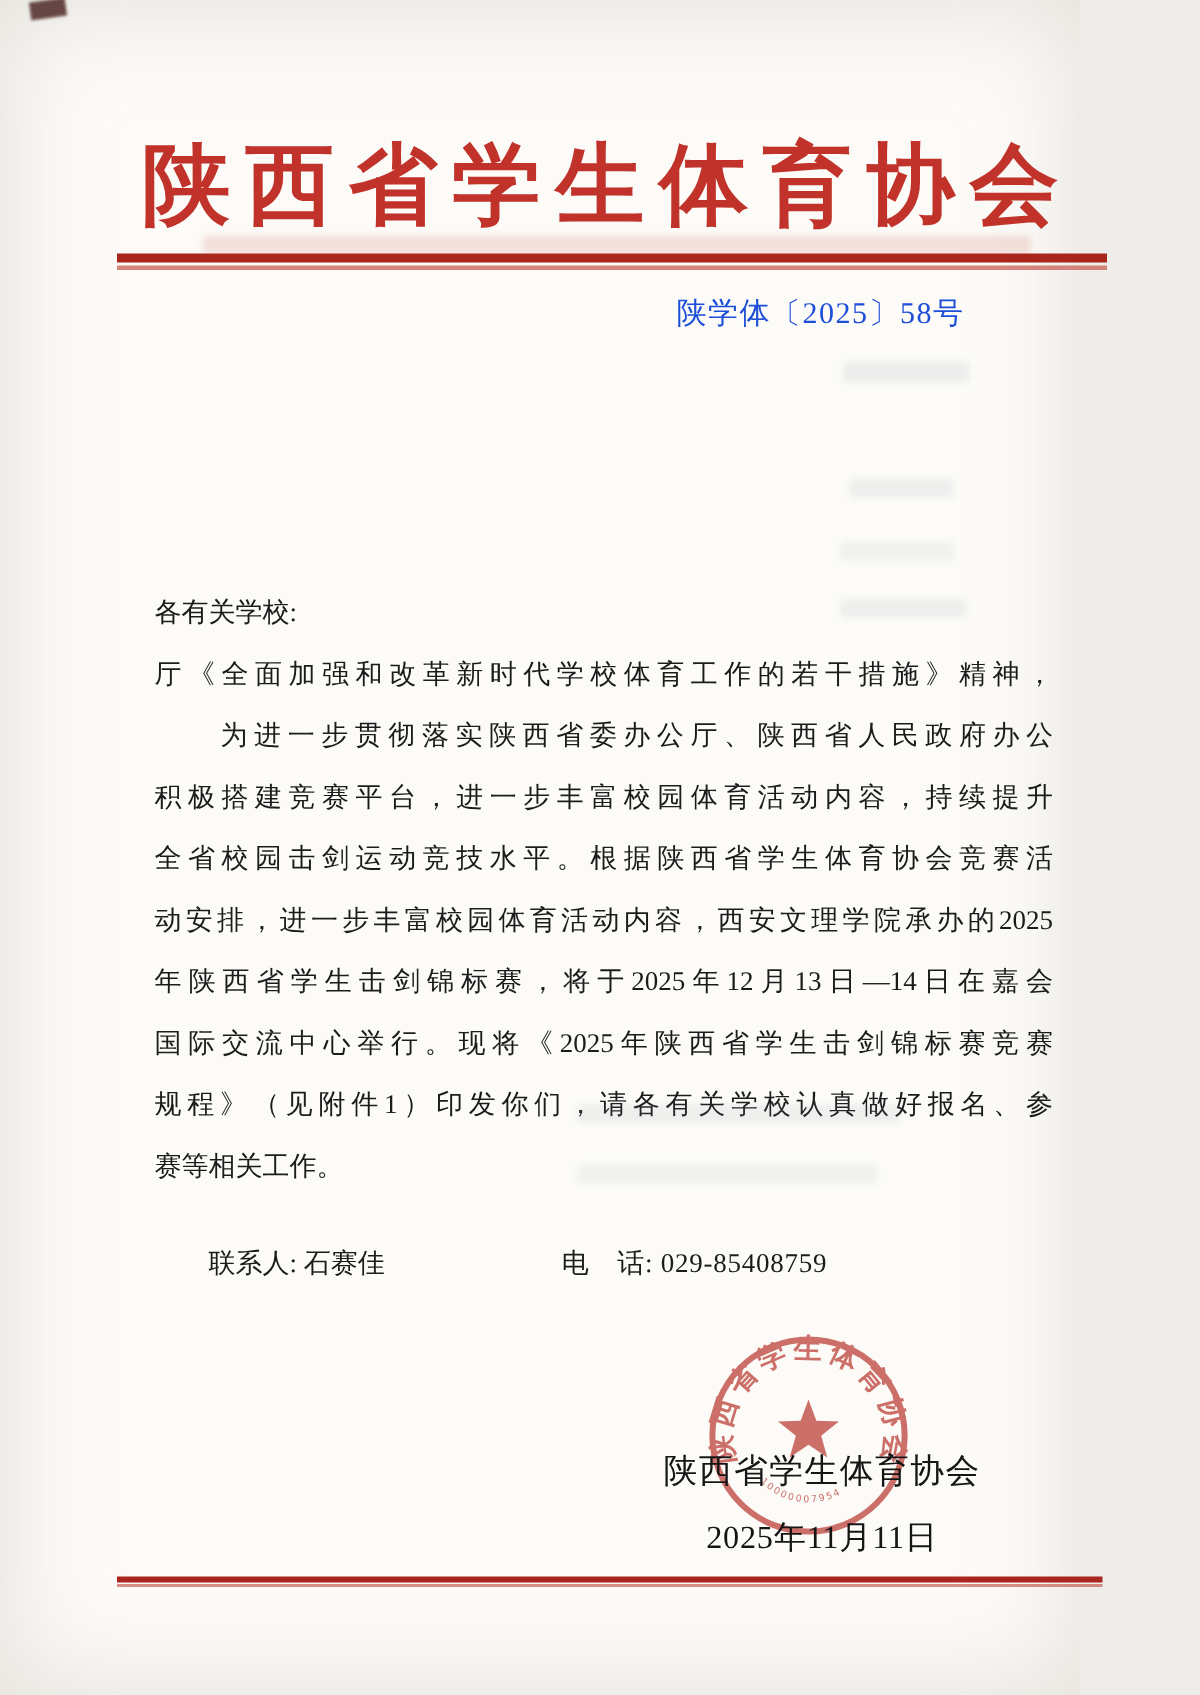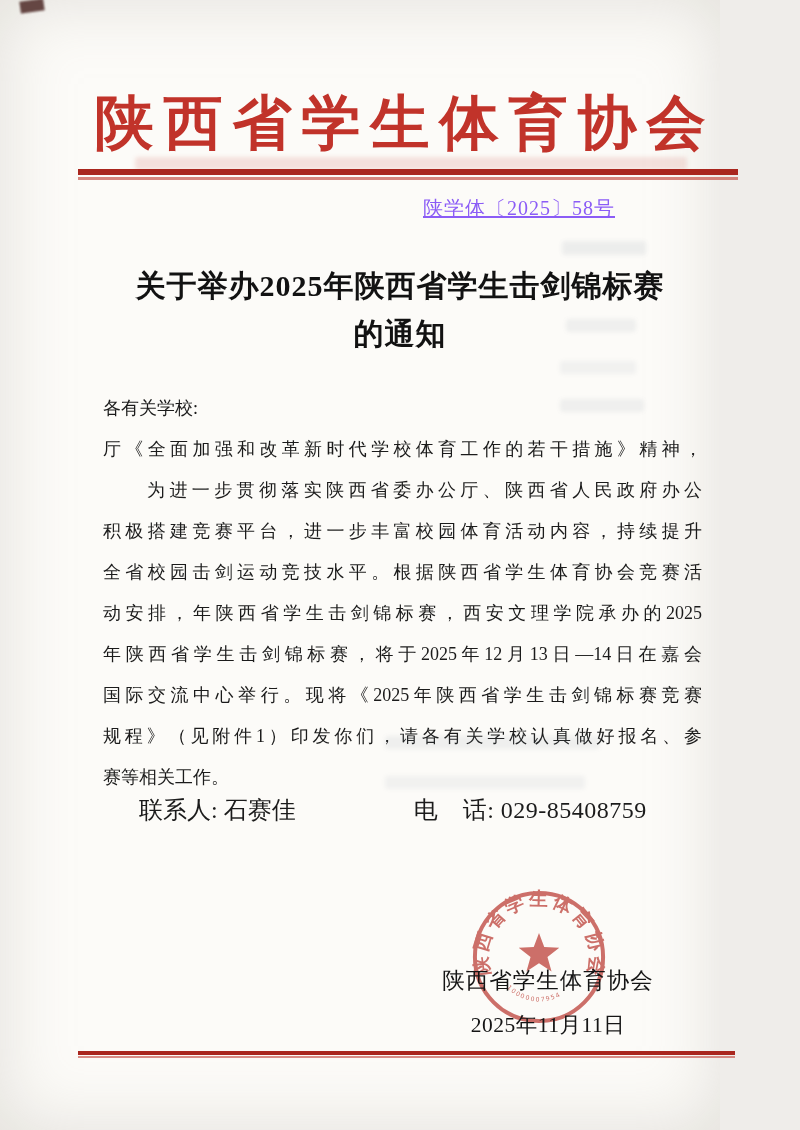--- a/index.html
+++ b/index.html
@@ -37,39 +37,39 @@
     position: absolute; top: 169px; left: 78px; width: 660px; height: 2px;
     border-top: 6px solid #a9261e;
     border-bottom: 3px solid rgba(201,93,84,0.75);
   }
   .rule-bottom {
     position: absolute; top: 1051px; left: 78px; width: 657px; height: 1px;
     border-top: 4px solid #a9261e;
     border-bottom: 2px solid rgba(201,93,84,0.7);
   }
   .doc-number {
-    position: absolute; top: 195px; right: 105px;
-    font-size: 20px; color: #8b5cf6; letter-spacing: 1px; text-decoration: underline;
+    position: absolute; top: 195px; right: 77px;
+    font-size: 20px; color: #1d4ed8; letter-spacing: 1px;
   }
   .title {
     position: absolute; top: 262px; left: 0; width: 800px;
     text-align: center;
     font-size: 30px; font-weight: 700; color: #121212;
     line-height: 48px; letter-spacing: 1px;
   }
   .content {
     position: absolute; top: 388px; left: 103px; width: 599px;
     font-size: 18px; line-height: 41px; color: #1b1b1b;
   }
   .jline { text-align: justify; text-align-last: justify; }
   .jline.indent { padding-left: 44px; }
   .jline.last { text-align-last: left; }
   .contact {
-    position: absolute; top: 790px; left: 103px; width: 599px;
-    font-size: 24px; line-height: 41px; color: #1b1b1b;
+    position: absolute; top: 822px; left: 103px; width: 599px;
+    font-size: 18px; line-height: 41px; color: #1b1b1b;
     display: flex;
     align-items: flex-end;
   }
   .contact .person { margin-left: 36px; }
   .contact .phone  { margin-left: 118px; letter-spacing: .5px; }
   .signature {
     position: absolute; top: 962px; left: 437px; width: 222px;
     text-align: center; color: #151515;
     font-size: 22.5px; line-height: 38px; letter-spacing: 1px;
   }
@@ -109,32 +109,28 @@
   <div class="corner-mark"></div>
 
   <div class="letterhead">陕西省学生体育协会</div>
 
   <div class="ghost g-red" style="top:157px; left:135px; width:552px; height:13px;"></div>
 
   <div class="rule-top"></div>
 
   <div class="doc-number">陕学体〔2025〕58号</div>
 
-  <div class="title">
-    <div>关于举办2025年陕西省学生击剑锦标赛</div>
-    <div>的通知</div>
-  </div>
 
   <div class="content">
     <div>各有关学校:</div>
     <div class="jline">厅《全面加强和改革新时代学校体育工作的若干措施》精神，</div>
     <div class="jline indent">为进一步贯彻落实陕西省委办公厅、陕西省人民政府办公</div>
     <div class="jline">积极搭建竞赛平台，进一步丰富校园体育活动内容，持续提升</div>
     <div class="jline">全省校园击剑运动竞技水平。根据陕西省学生体育协会竞赛活</div>
-    <div class="jline">动安排，年陕西省学生击剑锦标赛，西安文理学院承办的2025</div>
+    <div class="jline">动安排，进一步丰富校园体育活动内容，西安文理学院承办的2025</div>
     <div class="jline">年陕西省学生击剑锦标赛，将于2025年12月13日—14日在嘉会</div>
     <div class="jline">国际交流中心举行。现将《2025年陕西省学生击剑锦标赛竞赛</div>
     <div class="jline">规程》（见附件1）印发你们，请各有关学校认真做好报名、参</div>
     <div class="jline last">赛等相关工作。</div>
   </div>
 
   <div class="contact">
     <span class="person">联系人: 石赛佳</span>
     <span class="phone">电　话: 029-85408759</span>
   </div>

